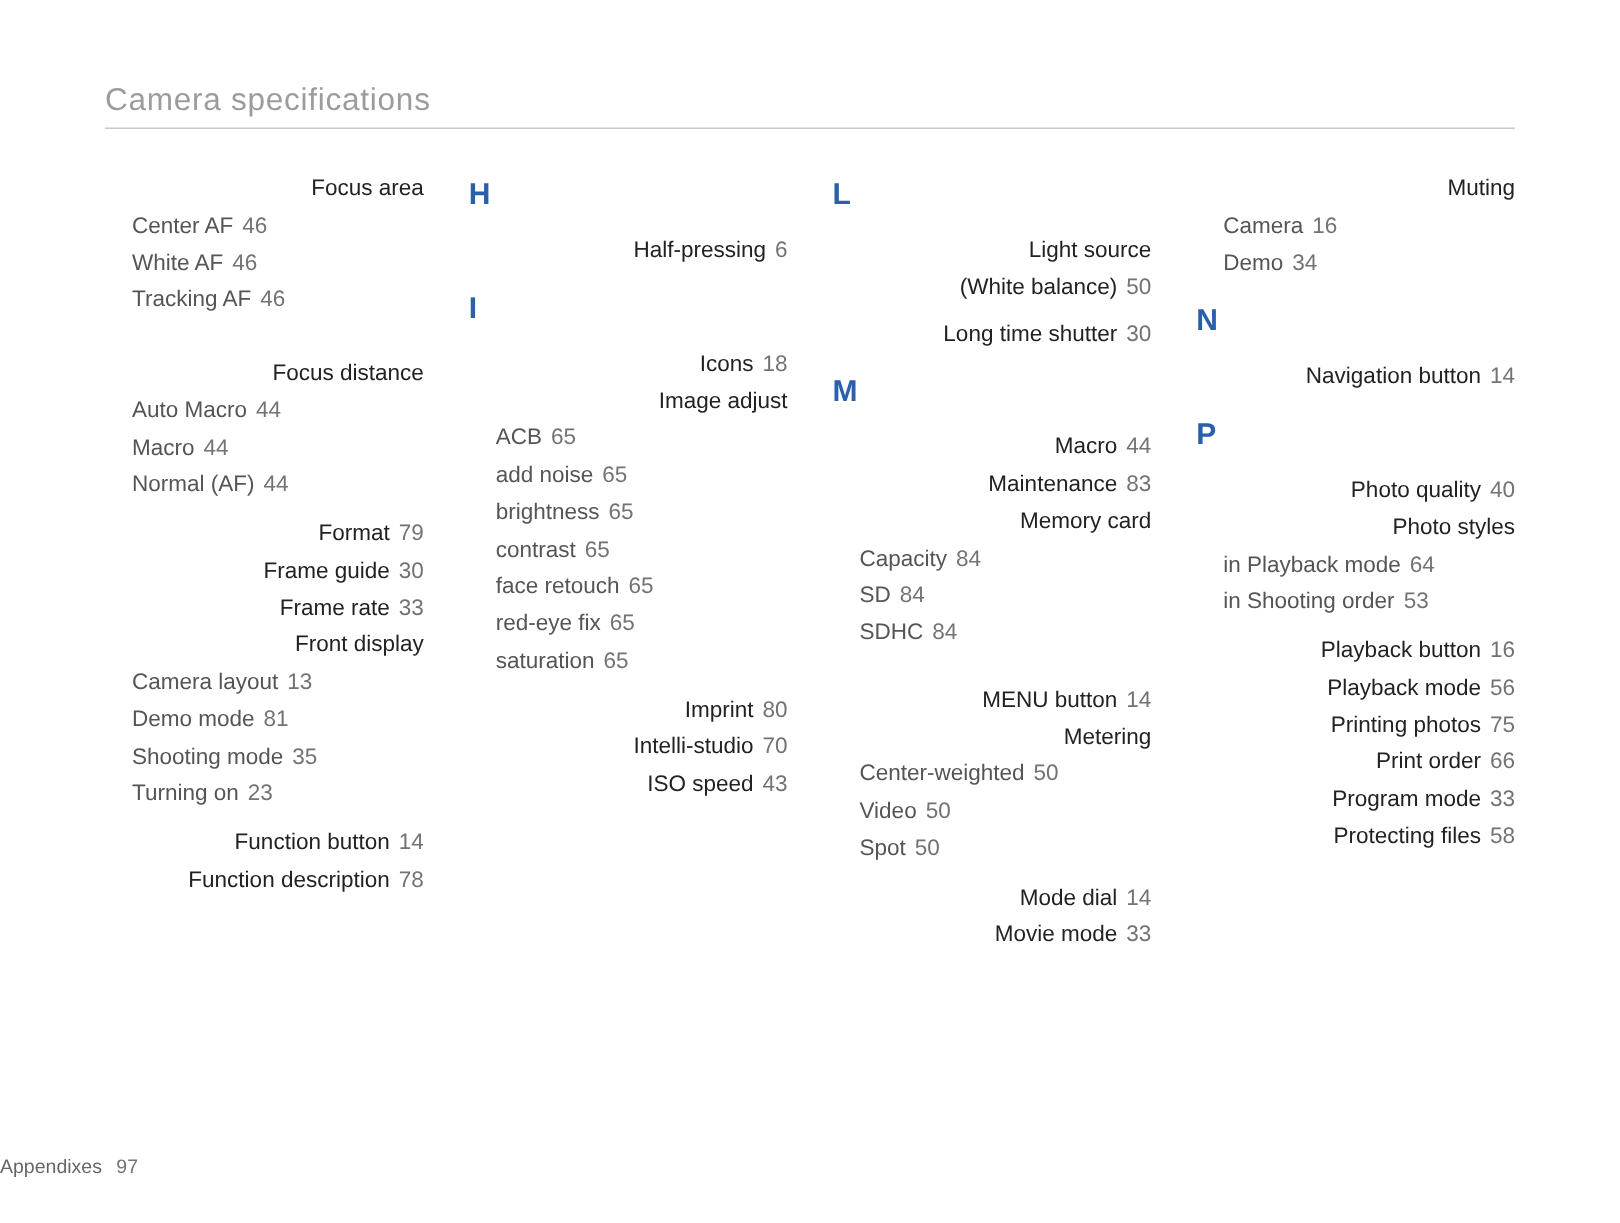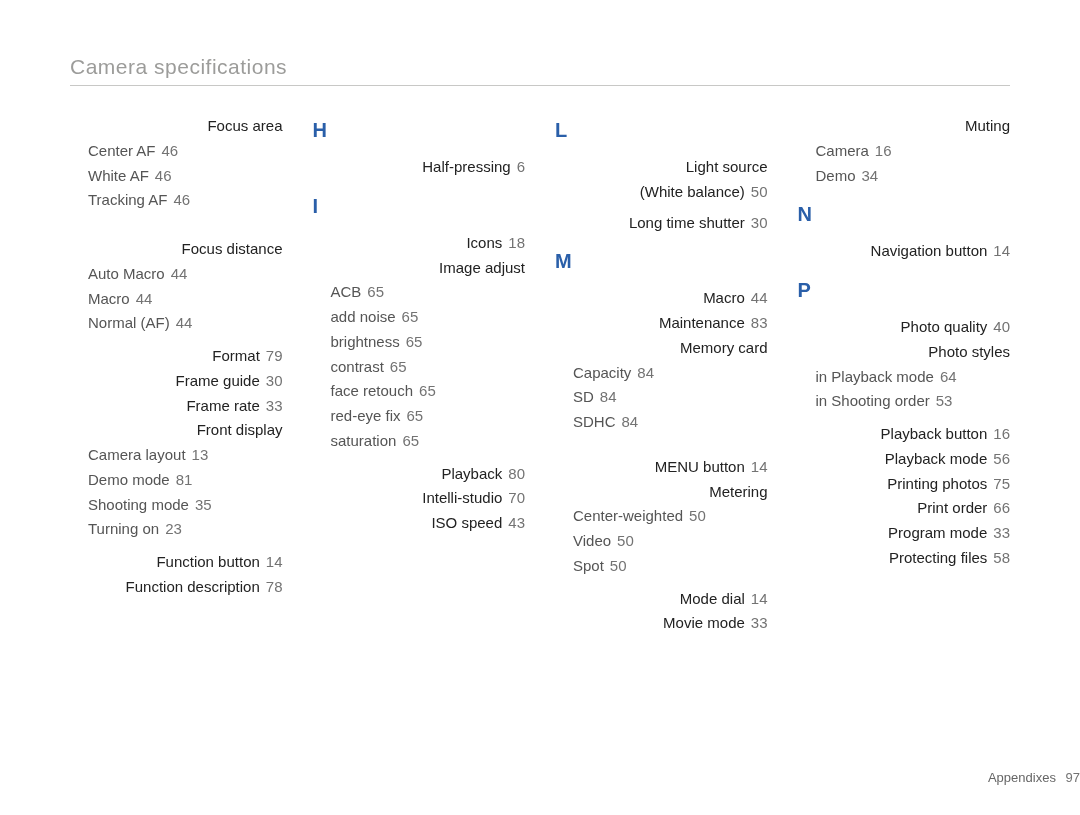--- a/index.html
+++ b/index.html
@@ -43,21 +43,21 @@
   }
   .letter.first { margin-top: 0; }
   .item { color: #222; margin: 0; text-align: right; }
   .sub  { color: #555; margin-left: 18px; }
   .pg   { color: #737373; margin-left: 6px; }
   .footer {
     position: absolute;
     bottom: 30px;
     left: 0;
     width: 100%;
-    text-align: right;
+    text-align: left;
     font-size: 13px;
     color: #666;
   }
 </style>
 </head>
 <body>
 
 <div class="page">
   <div class="header">Camera specifications</div>
 
@@ -96,21 +96,21 @@
       <div class="item"><span>Icons</span><span class="pg">18</span></div>
       <div class="item">Image adjust</div>
       <div class="sub"><span>ACB</span><span class="pg">65</span></div>
       <div class="sub"><span>add noise</span><span class="pg">65</span></div>
       <div class="sub"><span>brightness</span><span class="pg">65</span></div>
       <div class="sub"><span>contrast</span><span class="pg">65</span></div>
       <div class="sub"><span>face retouch</span><span class="pg">65</span></div>
       <div class="sub"><span>red-eye fix</span><span class="pg">65</span></div>
       <div class="sub"><span>saturation</span><span class="pg">65</span></div>
 
-      <div class="item" style="margin-top:8px"><span>Playback</span><span class="pg">80</span></div>
+      <div class="item" style="margin-top:8px"><span>Imprint</span><span class="pg">80</span></div>
       <div class="item"><span>Intelli-studio</span><span class="pg">70</span></div>
       <div class="item"><span>ISO speed</span><span class="pg">43</span></div>
     </div>
 
     <div class="col">
       <div class="letter first">L</div>
       <div class="item">Light source</div>
       <div class="item"><span>(White balance)</span><span class="pg">50</span></div>
       <div class="item" style="margin-top:6px"><span>Long time shutter</span><span class="pg">30</span></div>
 

